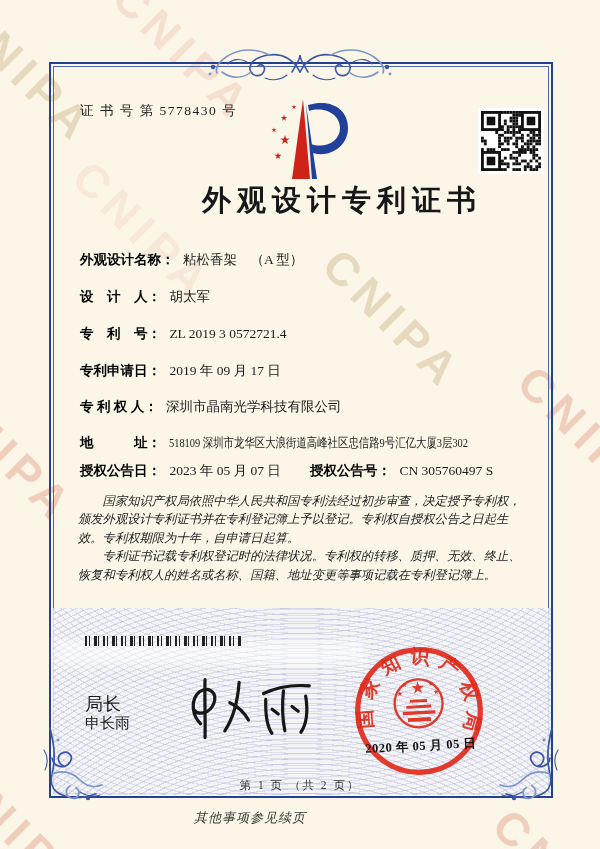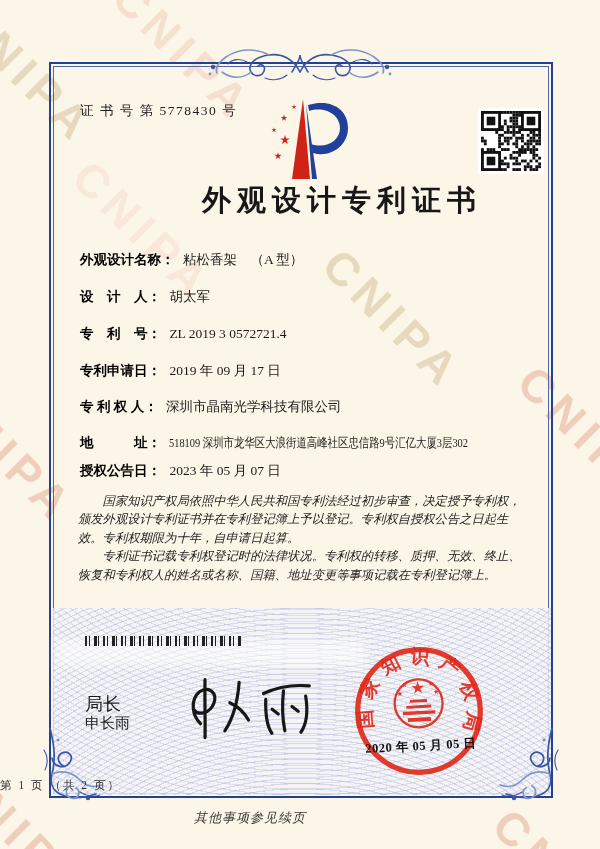--- a/index.html
+++ b/index.html
@@ -49,21 +49,21 @@
   .sig-title{position:absolute;left:85px;top:692px;font-size:18px;
              font-family:"Liberation Sans","DejaVu Sans",sans-serif;color:#1b1b1b;}
   .sig-name{position:absolute;left:85px;top:714px;font-size:15px;
             font-family:"Liberation Sans","DejaVu Sans",sans-serif;color:#1b1b1b;}
   .signature{position:absolute;left:180px;top:672px;}
 
   .seal{position:absolute;left:352px;top:644px;width:134px;height:134px;transform:rotate(-3deg);}
   .seal-date{position:absolute;left:0;top:94px;width:134px;text-align:center;
              font-size:12.5px;font-weight:600;color:#111;letter-spacing:.5px;white-space:nowrap;}
 
-  .page-no{position:absolute;left:0;top:778px;width:600px;text-align:left;
+  .page-no{position:absolute;left:0;top:778px;width:600px;text-align:center;
            font-size:11.5px;letter-spacing:2px;color:#333;}
   .cont-note{position:absolute;left:0;top:809px;width:500px;text-align:center;
              font-size:13px;font-style:italic;color:#3a3a3a;letter-spacing:1px;}
 
   .ornament-top{position:absolute;left:203px;top:42px;}
   .corner{position:absolute;top:722px;}
   .corner.left{left:36px;}
   .corner.right{left:484px;transform:scaleX(-1);}
   .logo{position:absolute;left:258px;top:95px;}
   .qr{position:absolute;left:478px;top:108px;width:66px;height:66px;background:#fff;padding:3px;box-sizing:border-box;}
@@ -326,20 +326,24 @@
   <span class="flabel">专 利 权 人：</span>
   <span class="fvalue">深圳市晶南光学科技有限公司</span>
 </div>
 <div class="row" style="top:434px">
   <span class="flabel">地　　　址：</span>
   <span class="fvalue condensed">518109 深圳市龙华区大浪街道高峰社区忠信路9号汇亿大厦3层302</span>
 </div>
 <div class="row" style="top:462px">
   <span class="flabel">授权公告日：</span>
   <span class="fvalue">2023 年 05 月 07 日</span>
+  <span class="pair2">
+    <span class="flabel">授权公告号：</span>
+    <span class="fvalue">CN 305760497 S</span>
+  </span>
 </div>
 
 <div class="paras">
   <p>国家知识产权局依照中华人民共和国专利法经过初步审查，决定授予专利权，颁发外观设计专利证书并在专利登记簿上予以登记。专利权自授权公告之日起生效。专利权期限为十年，自申请日起算。</p>
   <p>专利证书记载专利权登记时的法律状况。专利权的转移、质押、无效、终止、恢复和专利权人的姓名或名称、国籍、地址变更等事项记载在专利登记簿上。</p>
 </div>
 
 <div class="barcode"></div>
 
 <div class="sig-title">局长</div>

